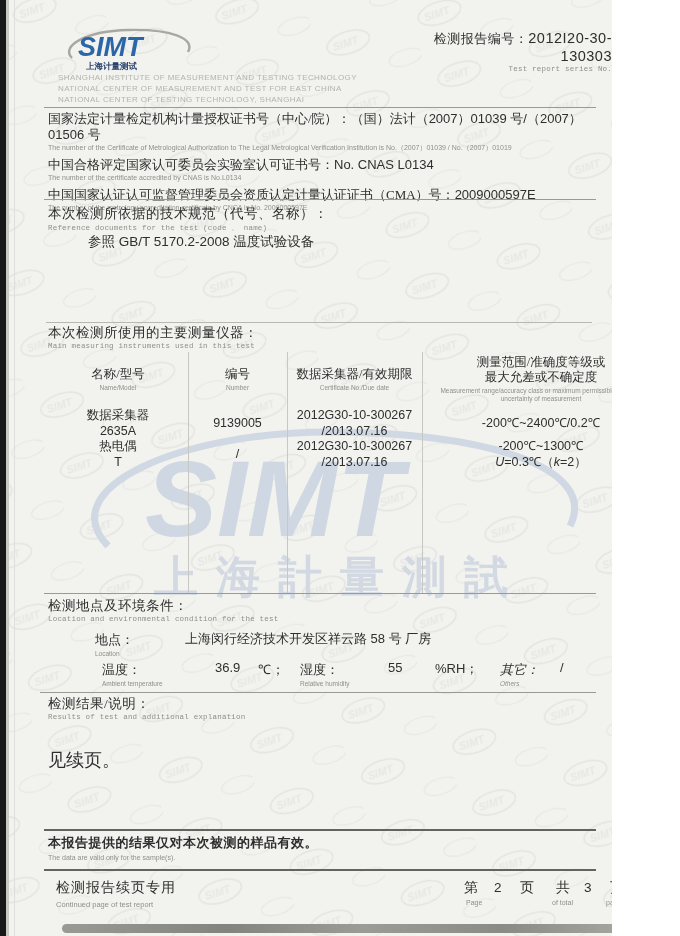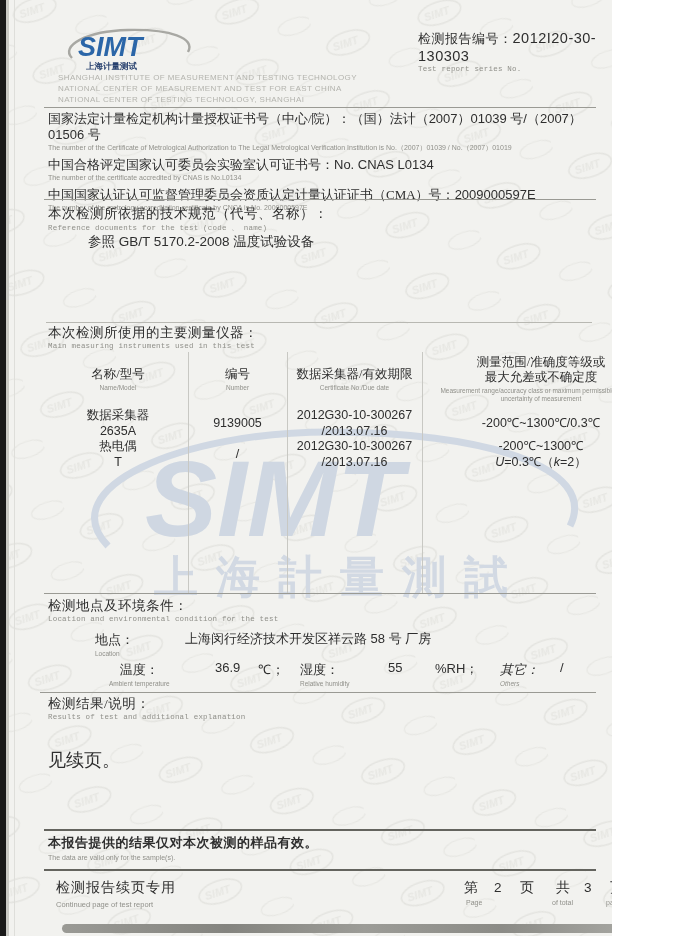--- a/index.html
+++ b/index.html
@@ -12,21 +12,21 @@
   .rule{position:absolute;left:44px;right:16px;border-top:1px solid #9a9a94;z-index:2;}
   .rule.light{border-top-color:#b8b8b2;}
   .rule.dark{border-top:2px solid #64645e;}
   .layer{position:absolute;z-index:2;}
   .typed{font-family:"Liberation Sans",sans-serif;}
   .en-sub{font-family:Liberation Mono, monospace;font-size:7.5px;color:#90908a;letter-spacing:.2px;}
   .zh-label{font-size:13px;letter-spacing:.5px;}
   
   .org-lines{position:absolute;top:72px;left:58px;font-family:"Liberation Sans",sans-serif;
              font-size:8px;line-height:11px;color:#b4b4ae;letter-spacing:.4px;z-index:2;}
-  .report-block{position:absolute;top:30px;left:418px;z-index:2;}
+  .report-block{position:absolute;top:30px;left:418px;z-index:2;text-align:right;}
   .report-line{font-size:14px;}
   .report-line .typed{font-size:14.5px;letter-spacing:.5px;}
   
   .certs{position:absolute;top:111px;left:48px;right:16px;z-index:2;}
   .cert{margin-bottom:5px;}
   .cert .zh{font-size:13px;line-height:16px;}
   .cert .en{font-family:"Liberation Sans",sans-serif;font-size:7px;line-height:9px;color:#90908a;}
   
   .ref{position:absolute;top:205px;left:48px;z-index:2;}
   .ref-value{margin-left:40px;font-size:13.5px;}
@@ -180,21 +180,21 @@
     </div>
 
     <div class="inst-td">
       <div>2012G30-10-300267</div>
       <div>/2013.07.16</div>
       <div>2012G30-10-300267</div>
       <div>/2013.07.16</div>
     </div>
 
     <div class="inst-td">
-      <div class="blk">-200℃~1300℃/0.3℃</div>
+      <div class="blk">-200℃~2400℃/0.2℃</div>
       <div>-200℃~1300℃</div>
       <div><span class="it">U</span><span>=0.3℃（</span><span class="it">k</span><span>=2）</span></div>
     </div>
   </div>
 
   <div class="wm" style="top:418px;">
     <svg width="560" height="150" viewBox="0 0 560 150">
       <path d="M48,128 C-8,70 120,14 270,14 C420,14 540,48 510,108" fill="none" stroke="#d0d8e3" stroke-width="7"></path>
       <text x="85" y="118" font-size="108" font-weight="bold" font-style="italic" fill="#cfd7e2" font-family="Liberation Sans, sans-serif">SIMT</text>
     </svg>
@@ -210,21 +210,21 @@
 
   <div class="env-row" style="top:630px;height:30px;">
     <span class="pos env-lab" style="left:47px;">
       <span class="zh">地点：</span>
       <span class="en">Location</span>
     </span>
     <span class="pos val" style="left:137px;">上海闵行经济技术开发区祥云路 58 号  厂房</span>
   </div>
 
   <div class="env-row" style="top:660px;height:32px;">
-    <span class="pos env-lab" style="left:61px;text-align:center;">
+    <span class="pos env-lab" style="left:54px;">
       <span class="zh">温度：</span>
       <span class="en">Ambient temperature</span>
     </span>
     <span class="pos val" style="left:167px;">36.9</span>
     <span class="pos zh-label" style="left:210px;">℃；</span>
     <span class="pos env-lab" style="left:252px;">
       <span class="zh">湿度：</span>
       <span class="en">Relative humidity</span>
     </span>
     <span class="pos val" style="left:340px;">55</span>

